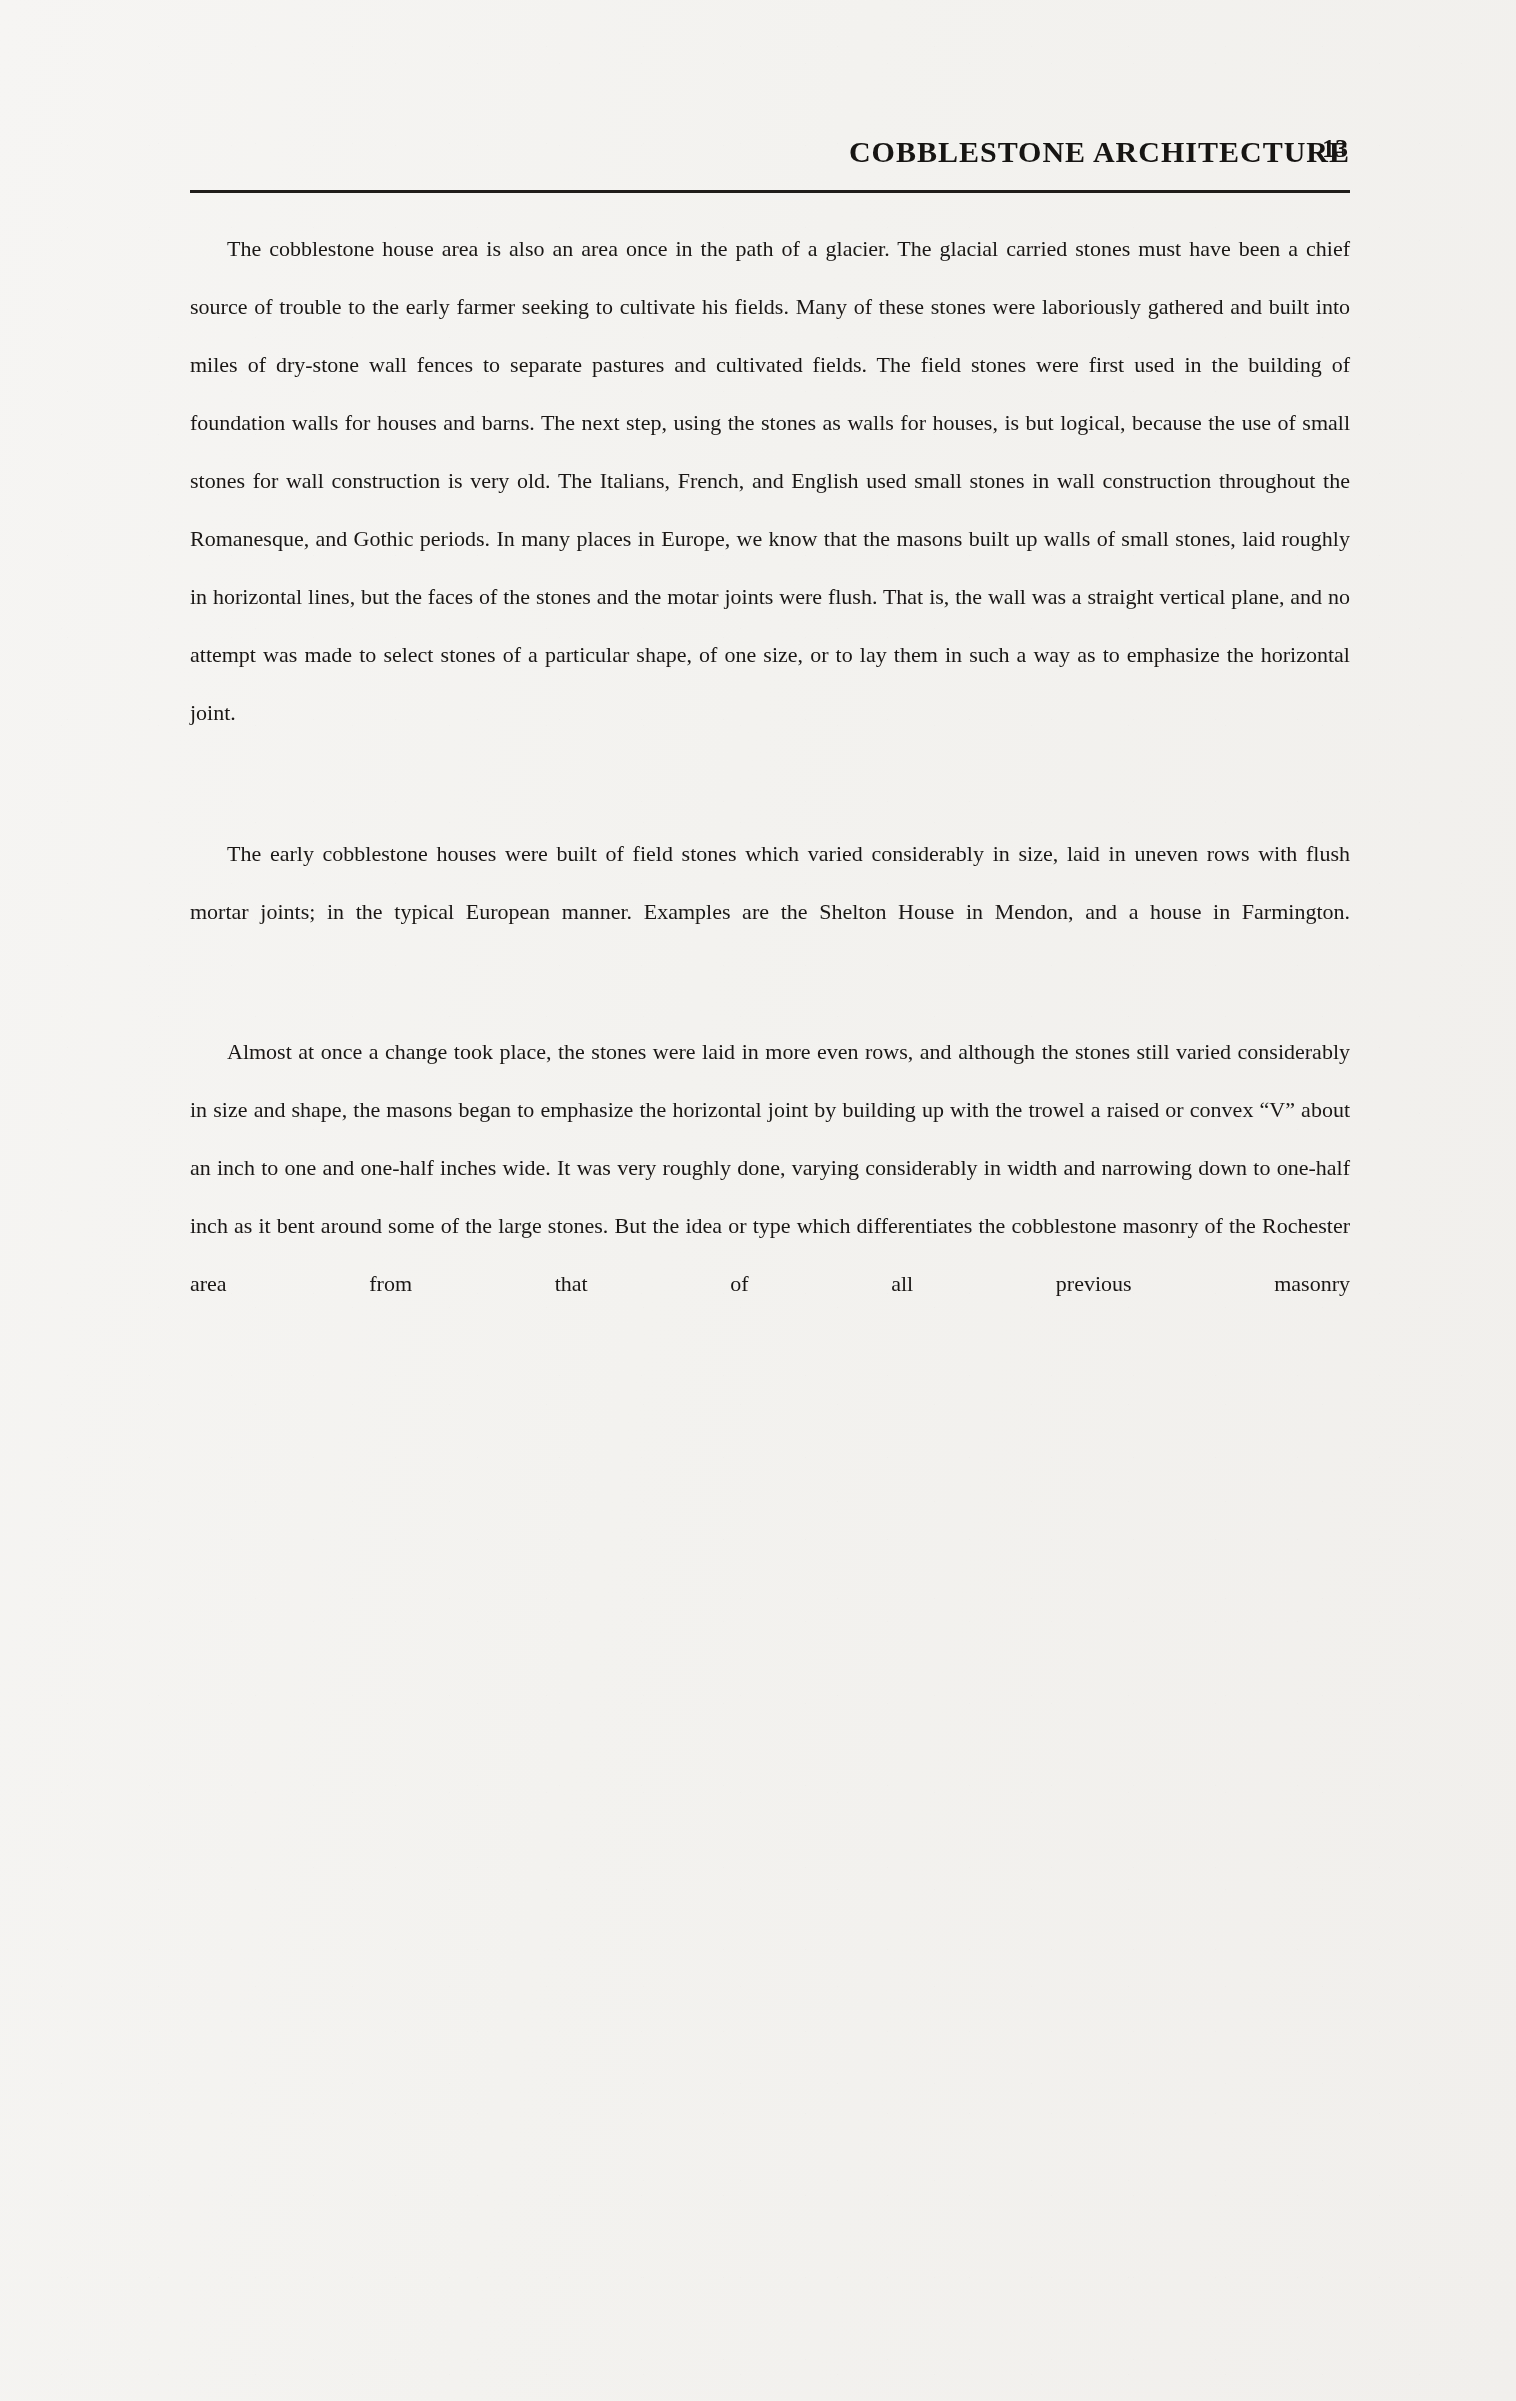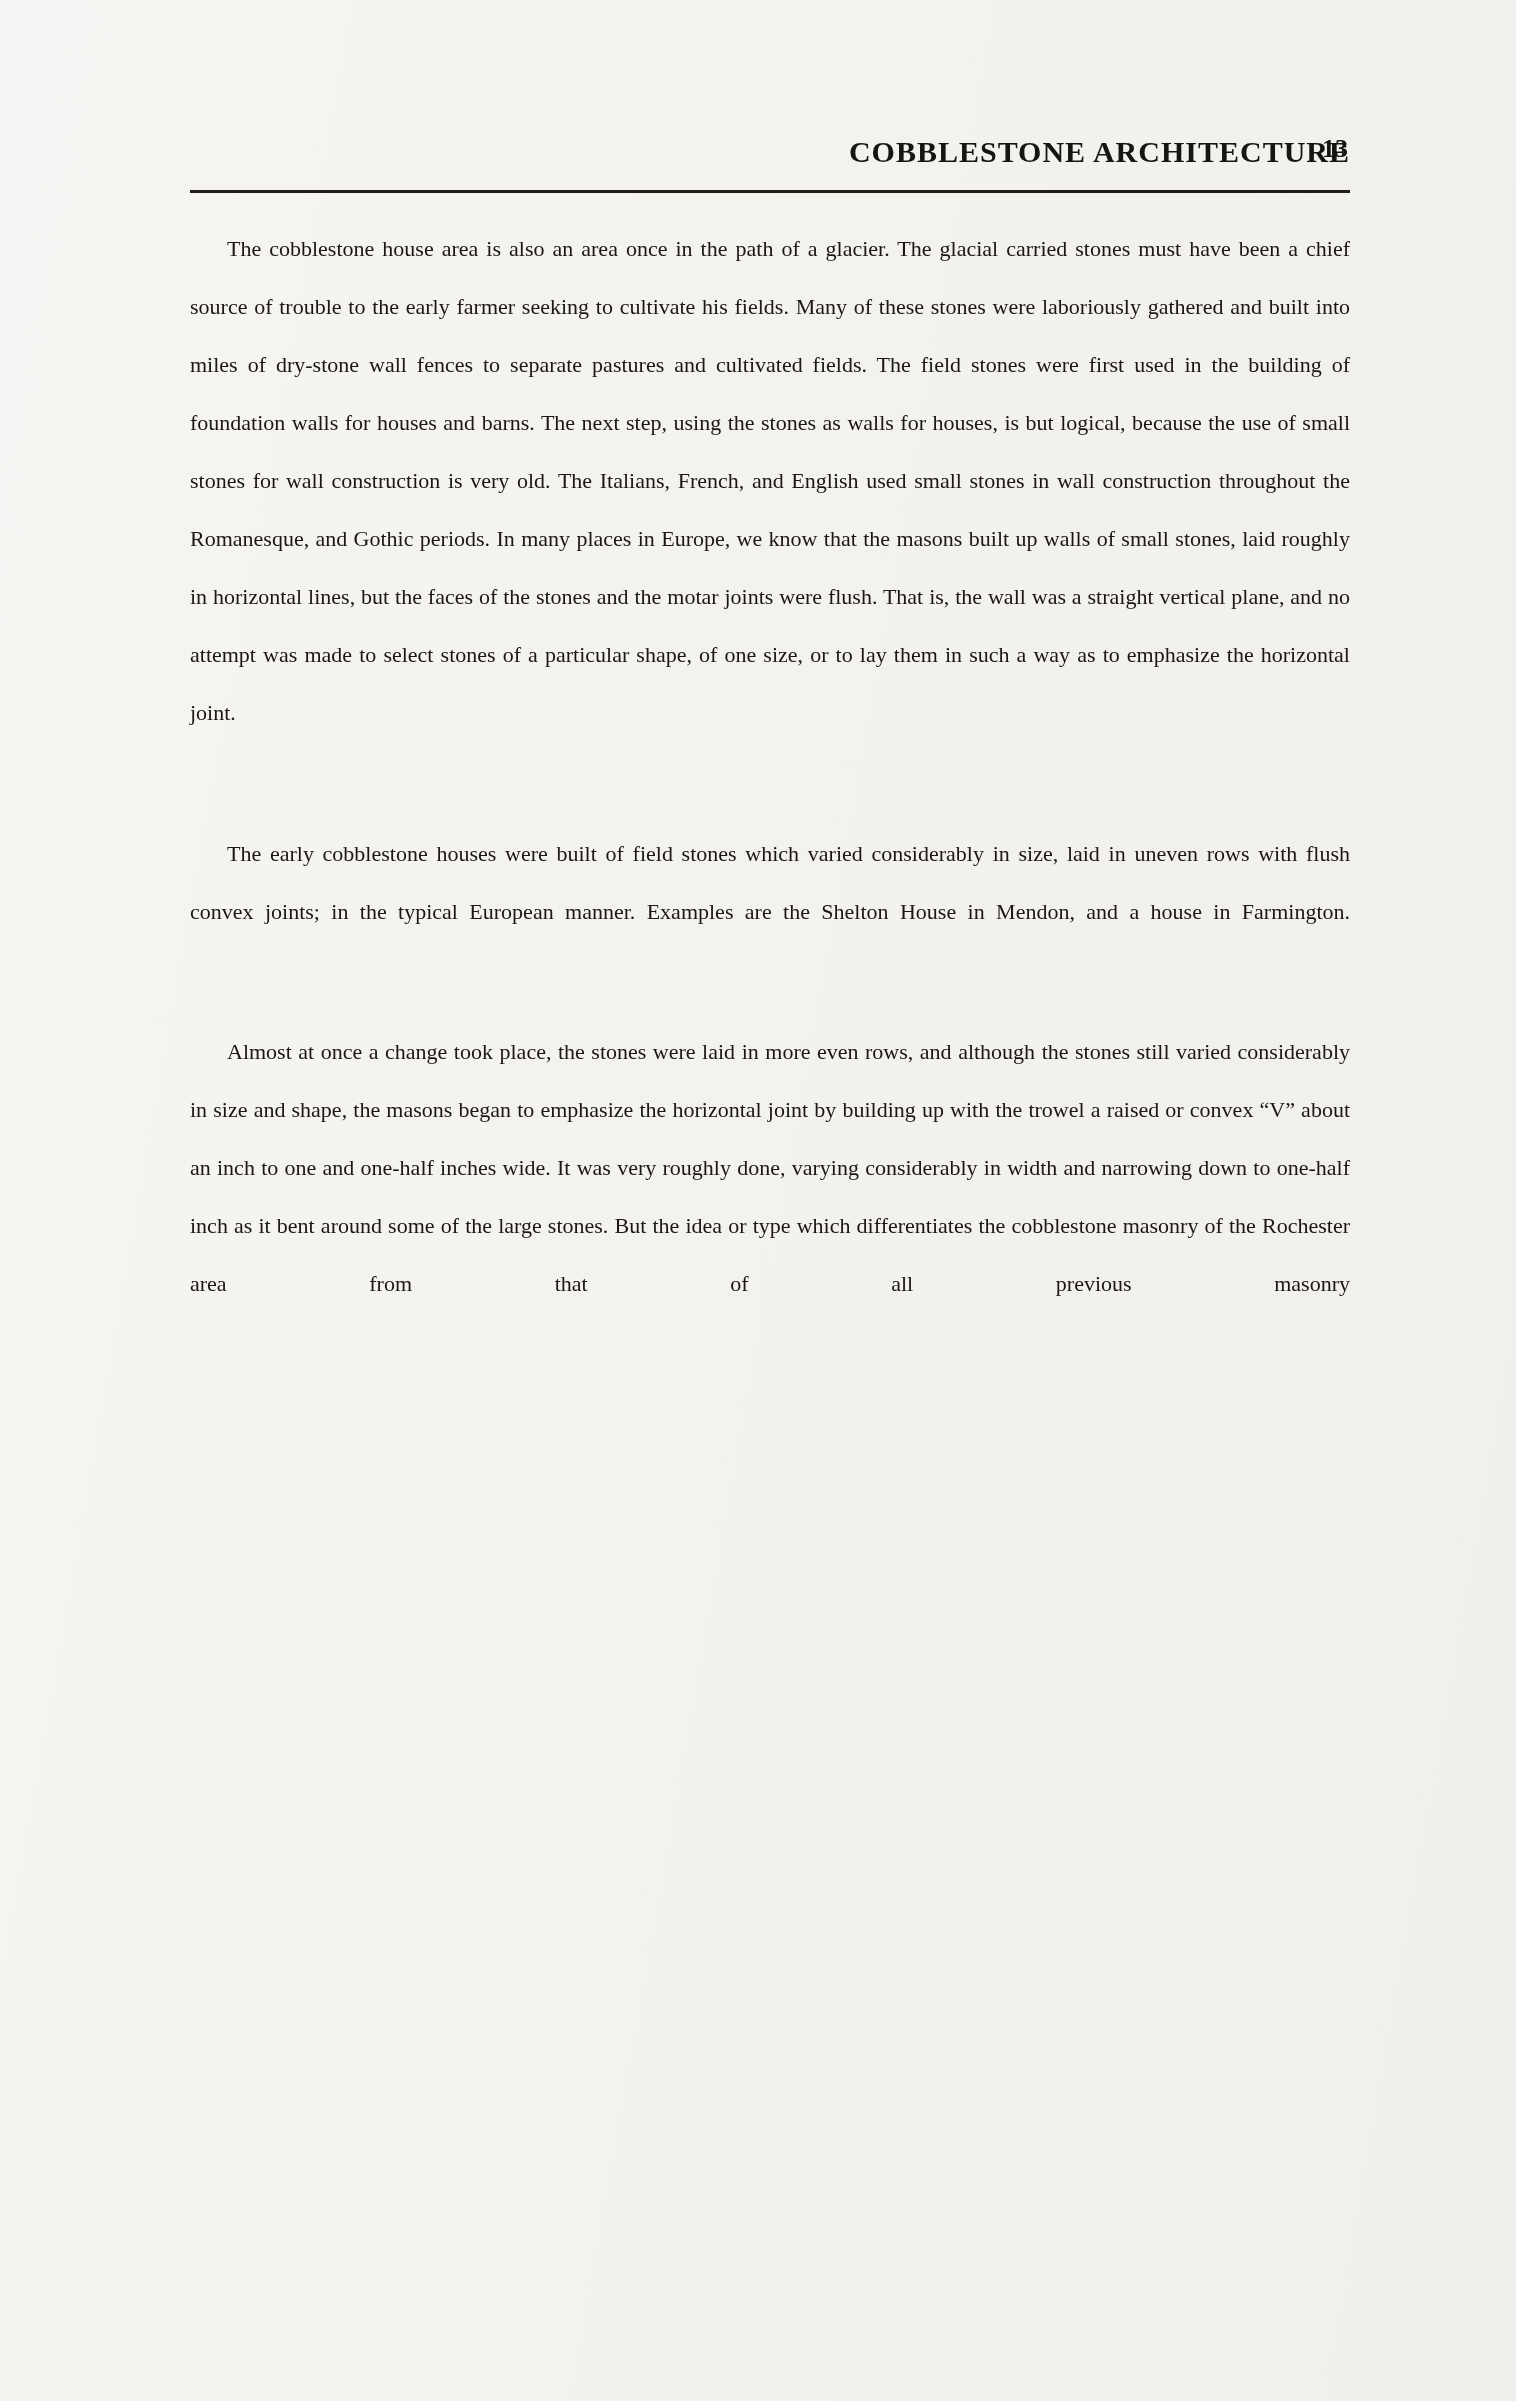--- a/index.html
+++ b/index.html
@@ -114,18 +114,18 @@
   <div class="running-head">
     <div class="rh-inner">
       <div class="rh-title">COBBLESTONE ARCHITECTURE</div>
       <div class="rh-folio">13</div>
     </div>
     <div class="rh-rule"></div>
   </div>
 
   <div class="body-col">
     <p class="para">The cobblestone house area is also an area once in the path of a glacier. The glacial carried stones must have been a chief source of trouble to the early farmer seeking to cultivate his fields. Many of these stones were laboriously gathered and built into miles of dry-stone wall fences to separate pastures and cultivated fields. The field stones were first used in the building of foundation walls for houses and barns. The next step, using the stones as walls for houses, is but logical, because the use of small stones for wall construction is very old. The Italians, French, and English used small stones in wall construction throughout the Romanesque, and Gothic periods. In many places in Europe, we know that the masons built up walls of small stones, laid roughly in horizontal lines, but the faces of the stones and the motar joints were flush. That is, the wall was a straight vertical plane, and no attempt was made to select stones of a particular shape, of one size, or to lay them in such a way as to emphasize the horizontal joint.</p>
-    <p class="para">The early cobblestone houses were built of field stones which varied considerably in size, laid in uneven rows with flush convex joints; in the typical European manner. Examples are the Shelton House in Mendon, and a house in Farmington.</p>
+    <p class="para">The early cobblestone houses were built of field stones which varied considerably in size, laid in uneven rows with flush mortar joints; in the typical European manner. Examples are the Shelton House in Mendon, and a house in Farmington.</p>
     <p class="para">Almost at once a change took place, the stones were laid in more even rows, and although the stones still varied considerably in size and shape, the masons began to emphasize the horizontal joint by building up with the trowel a raised or convex “V” about an inch to one and one-half inches wide. It was very roughly done, varying considerably in width and narrowing down to one-half inch as it bent around some of the large stones. But the idea or type which differentiates the cobblestone masonry of the Rochester area from that of all previous masonry</p>
   </div>
 
 </div>
 
 
 </body></html>

